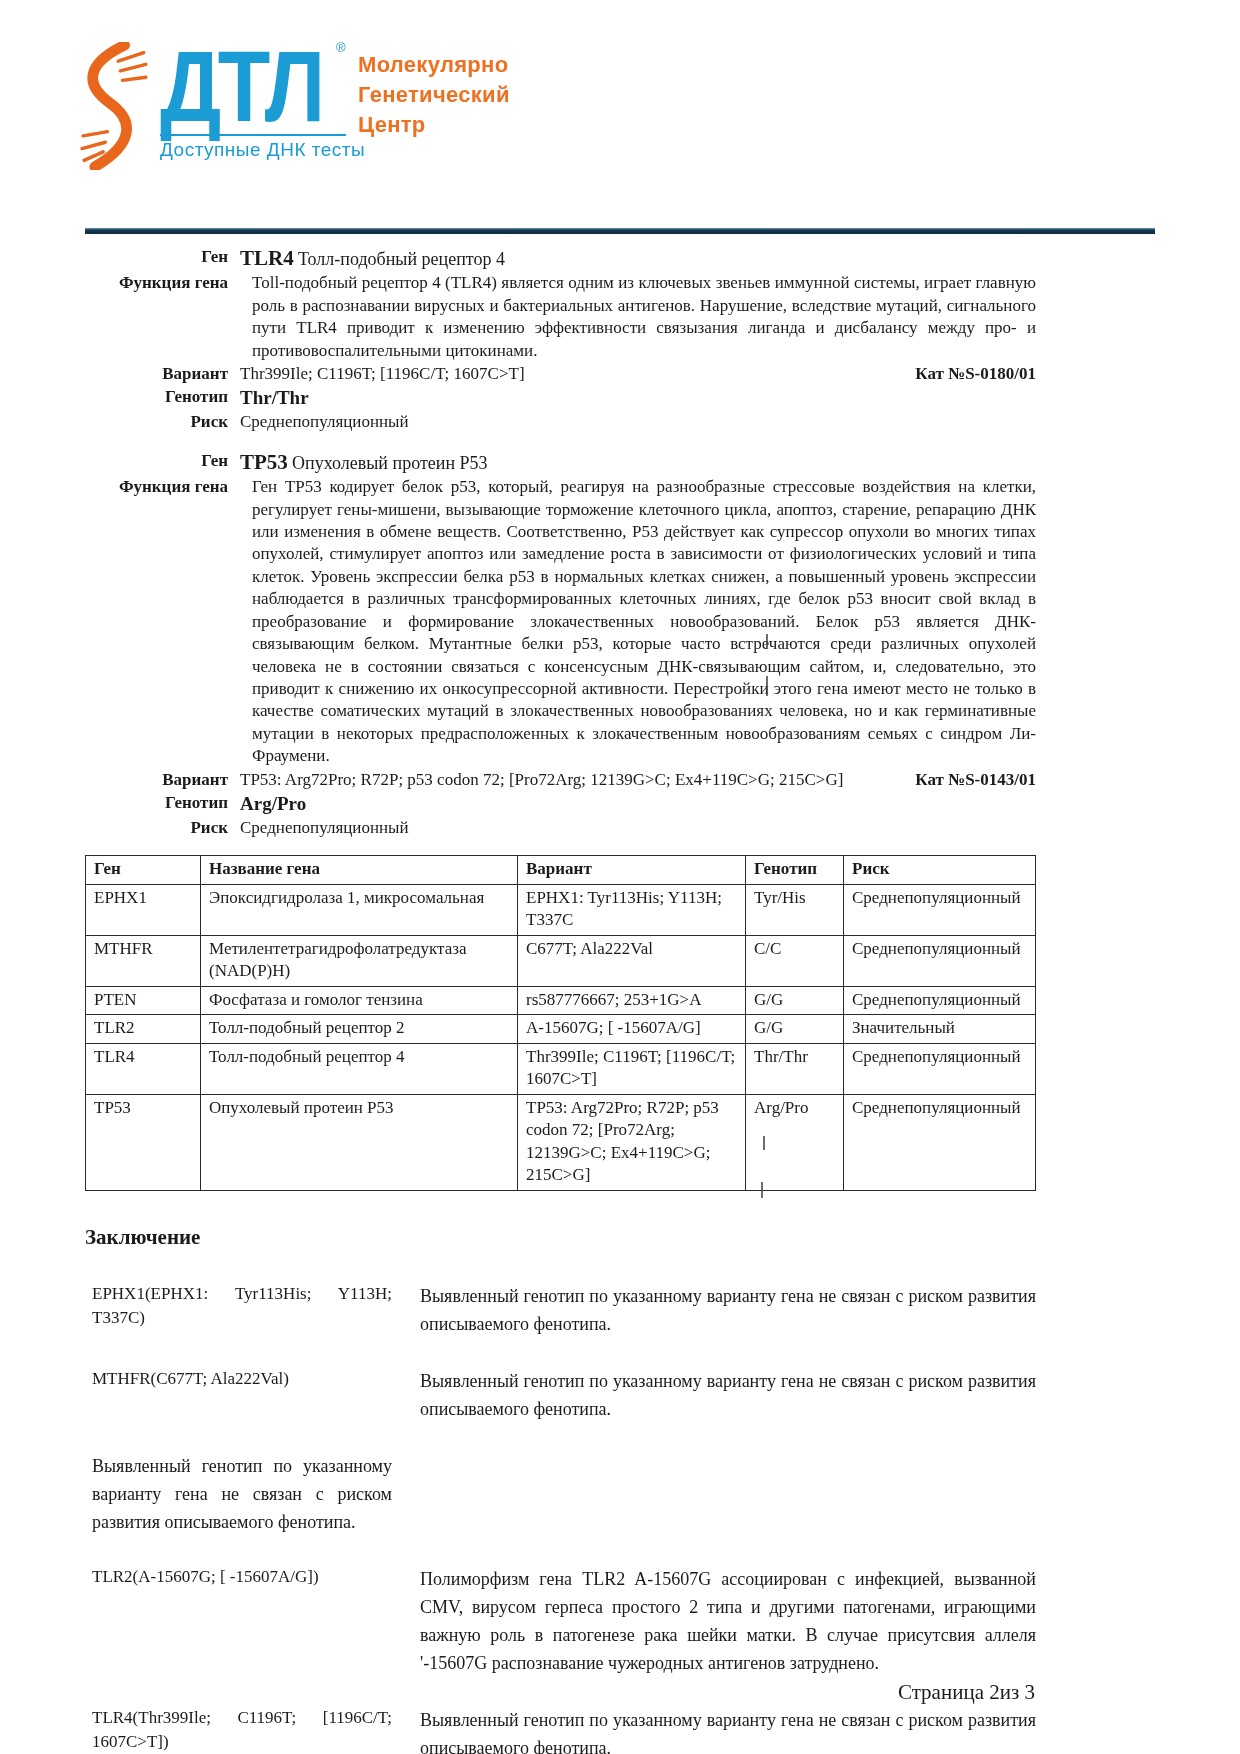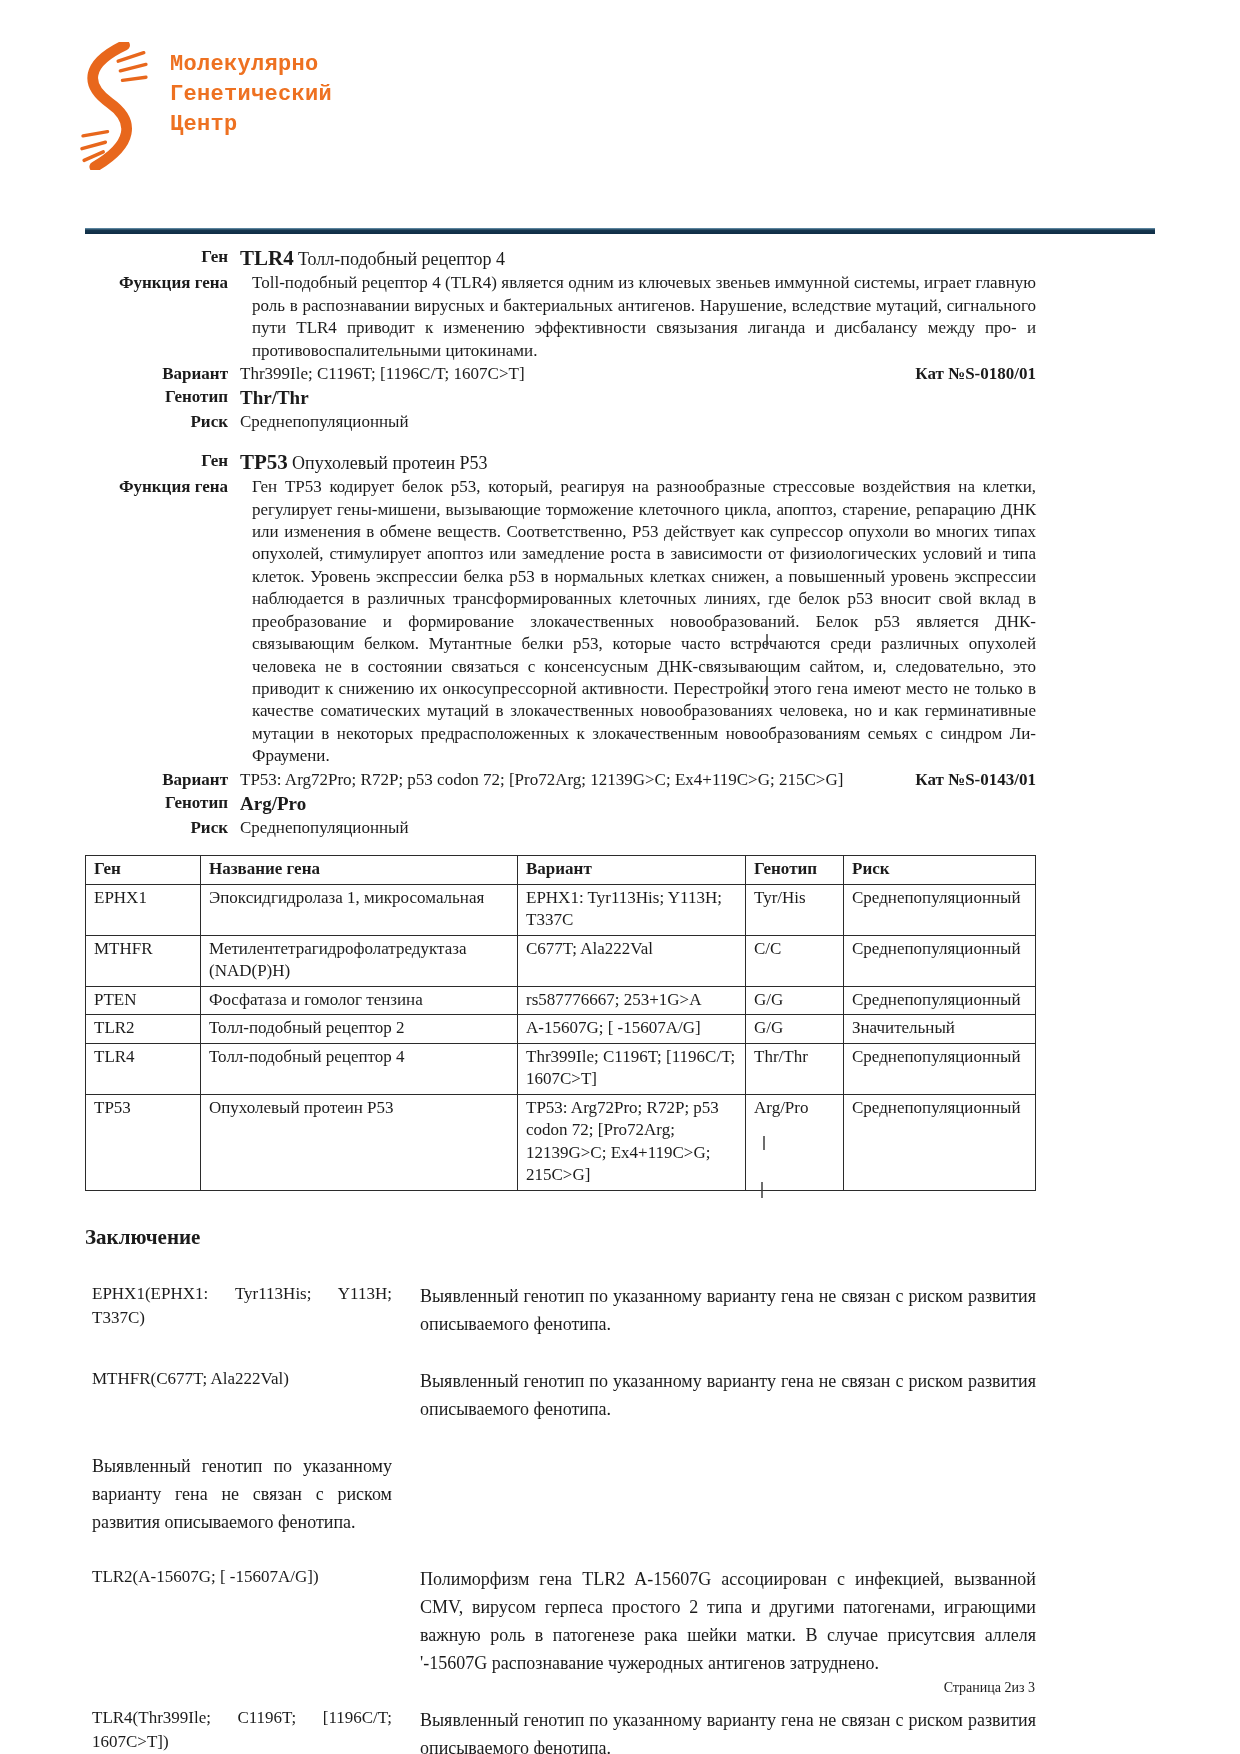--- a/index.html
+++ b/index.html
@@ -28,21 +28,21 @@
   .reg { position:absolute; top:0px; left:176px; font-size:13px; color:var(--logo-blue,#1b9cd4); font-family:"Liberation Sans", sans-serif; }
   .logo-tagline {
     margin-top:2px;
     border-top:2px solid var(--logo-blue,#1b9cd4);
     padding-top:3px;
     font-family:"Liberation Sans", sans-serif;
     font-size:19px; letter-spacing:0.5px;
     color:var(--logo-blue,#1b9cd4);
     width:186px; text-align:center; white-space:nowrap;
   }
-  .org-lines { margin-left:16px; margin-top:10px; font-family:Liberation Mono, monospace; }
+  .org-lines { margin-left:10px; margin-top:10px; font-family:Liberation Sans, sans-serif; }
   .org-lines div {
     color:var(--logo-orange,#ee7121);
     font-size:22px; line-height:30px; font-weight:bold; letter-spacing:0.3px;
   }
 
   
   .rule {
     position:absolute; left:85px; top:228px; width:1070px; height:6px;
     background:linear-gradient(180deg,#6e9ab5 0%, #16374f 35%, #0e2c45 100%);
   }
@@ -78,40 +78,45 @@
   td.just { text-align:justify; }
 
   
   .conclusion-heading { margin:34px 0 0 7px; font-weight:bold; font-size:21px; }
   .c-items { margin-top:32px; }
   .c-item { display:grid; grid-template-columns:300px 1fr; column-gap:28px; padding-left:14px; margin-bottom:29px; }
   .c-gene { font-size:17px; line-height:24px; text-align:justify; }
   .c-text { font-size:18px; line-height:28px; text-align:justify; }
 
   
-  .footer { position:absolute; top:1680px; right:205px; font-size:14px; }
+  .footer { position:absolute; top:1680px; right:205px; font-size:21px; }
 
   
   .artifact { position:absolute; width:1.5px; background:#3c3c3c; opacity:0.75; }
 </style>
 </head>
 <body>
 
 <div class="page">
 
   <div class="logo">
     <svg class="dna" viewBox="0 0 70 120">
       <path d="M44 3 C 8 20, 6 40, 30 57 C 54 74, 52 96, 16 117" fill="none" stroke="#e8671c" stroke-width="10" stroke-linecap="round"></path>
       <path d="M38 18 L 62 10" stroke="#e8671c" stroke-width="3.2" stroke-linecap="round"></path>
       <path d="M40 27 L 64 21" stroke="#e8671c" stroke-width="3.2" stroke-linecap="round"></path>
       <path d="M42 36 L 64 33" stroke="#e8671c" stroke-width="3.2" stroke-linecap="round"></path>
       <path d="M28 84 L 5 88" stroke="#e8671c" stroke-width="3.2" stroke-linecap="round"></path>
       <path d="M26 94 L 4 100" stroke="#e8671c" stroke-width="3.2" stroke-linecap="round"></path>
       <path d="M24 103 L 6 111" stroke="#e8671c" stroke-width="3.2" stroke-linecap="round"></path>
     </svg>
+    <div class="logo-block">
+      <span class="logo-acronym">ДТЛ</span>
+      <span class="reg">®</span>
+      <div class="logo-tagline">Доступные ДНК тесты</div>
+    </div>
     <div class="org-lines">
       <div>Молекулярно</div>
       <div>Генетический</div>
       <div>Центр</div>
     </div>
   </div>
 
   <div class="rule"></div>
 
   <div class="content">

